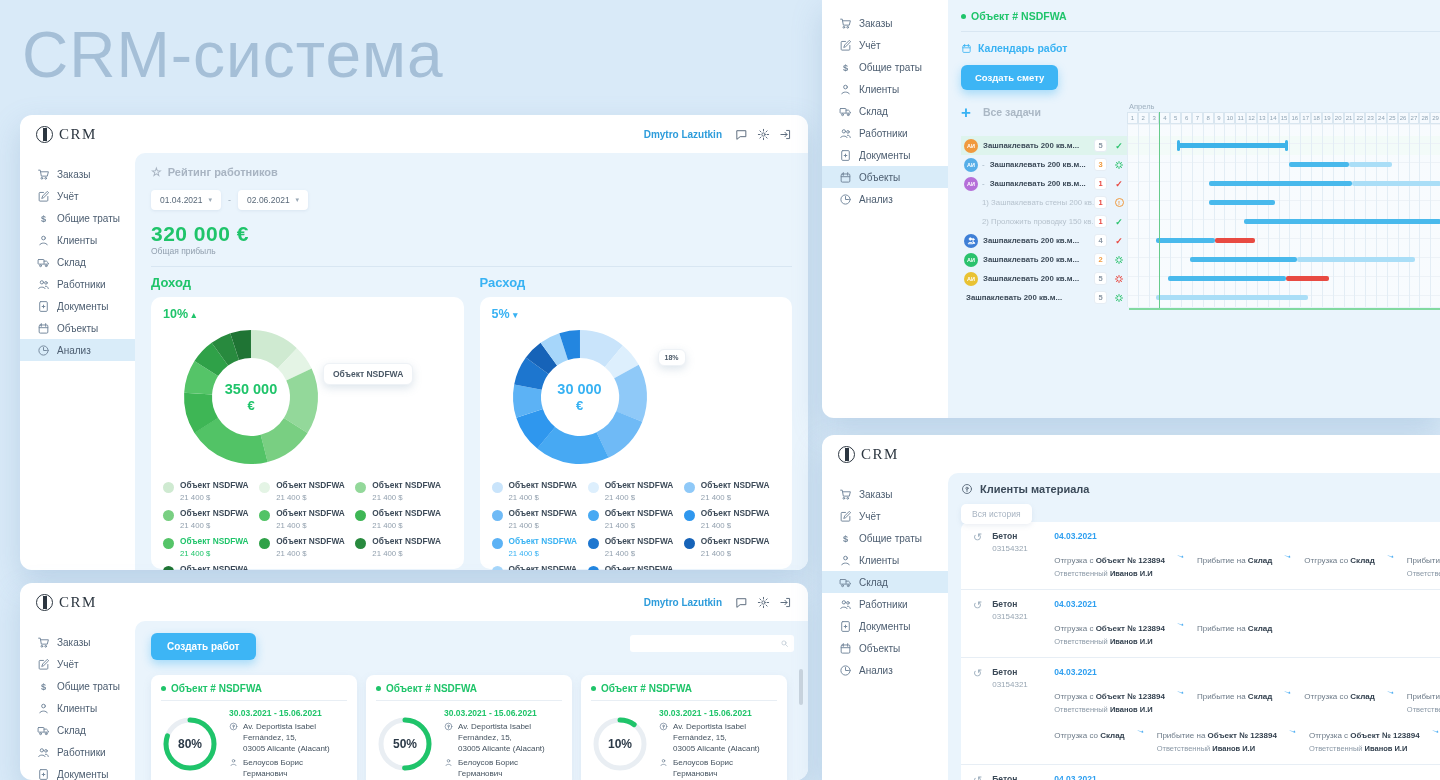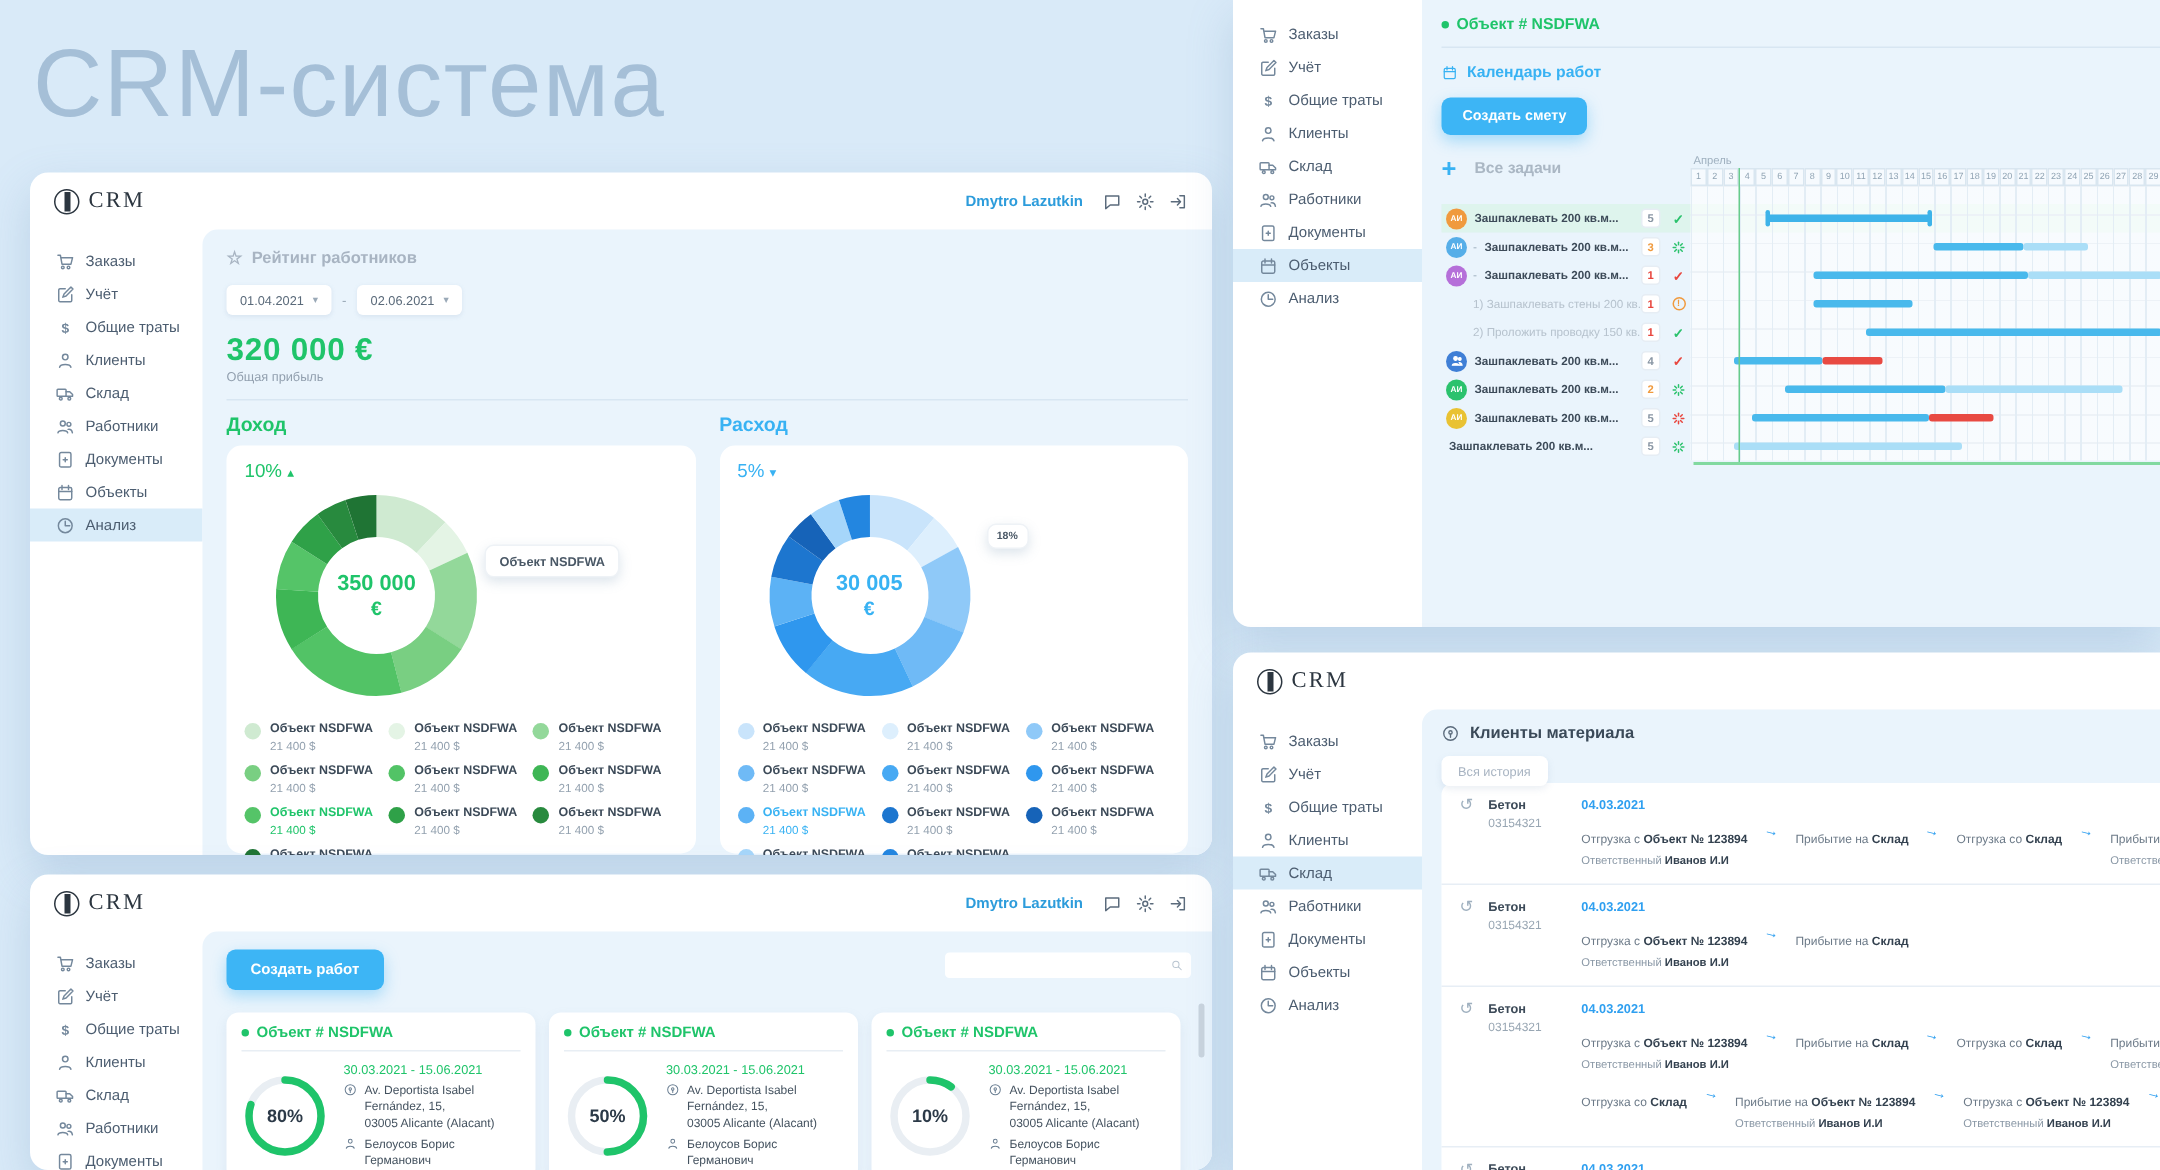--- a/index.html
+++ b/index.html
@@ -48,21 +48,21 @@
   .date-sep{font-size:9px;color:#9aa9b7;}
   .total{margin-top:12px;font-size:21px;font-weight:bold;color:var(--green);letter-spacing:.5px;}
   .total-sub{font-size:8.5px;color:#919fae;margin-top:0;}
   .divider{height:1px;background:#d8e6f2;margin:10px 0 8px;}
   .charts{display:flex;gap:16px;}
   .chart-col{flex:1;min-width:0;}
   .chart-title{font-size:13px;font-weight:bold;margin-bottom:7px;}
   .chart-title.income{color:var(--green);}
   .chart-title.expense{color:var(--blue);}
   .chart-card{background:#fff;border-radius:10px;padding:10px 12px;height:272px;position:relative;}
-  .trend{font-size:12.5px;font-weight:normal;}
+  .trend{font-size:12.5px;font-weight:bold;}
   .trend .arr{font-size:9px;}
   .donut-wrap{position:relative;width:148px;height:148px;margin:2px 0 0 14px;}
   .donut-center{position:absolute;inset:0;display:flex;flex-direction:column;align-items:center;justify-content:center;font-weight:bold;}
   .donut-center .val{font-size:14.5px;}
   .donut-center .cur{font-size:13px;margin-top:1px;}
   .income-c{color:var(--green);} .expense-c{color:var(--blue);}
   .tooltip{position:absolute;background:#fff;border:1px solid #eef2f6;border-radius:6px;box-shadow:0 3px 8px rgba(120,150,180,.25);font-weight:bold;color:#4a5866;white-space:nowrap;}
   .tooltip.big{left:146px;top:40px;font-size:8.5px;padding:5px 9px;}
   .tooltip.small{left:152px;top:26px;font-size:7px;padding:4px 6px;}
   .legend{display:grid;grid-template-columns:1fr 1fr 1fr;row-gap:7px;margin-top:10px;}
@@ -80,21 +80,21 @@
   .search-box svg{width:9px;height:9px;color:#b8c4d0;}
   .cards-row{display:flex;gap:9px;margin-top:15px;}
   .obj-card{background:#fff;border-radius:8px;padding:8px 10px;width:206px;flex-shrink:0;box-shadow:0 3px 8px rgba(120,150,180,.12);cursor:pointer;}
   .obj-title{font-size:10px;font-weight:bold;color:var(--green);display:flex;align-items:center;gap:5px;}
   .obj-title .dot{width:5px;height:5px;border-radius:50%;background:var(--green);}
   .obj-div{height:1px;background:#e8eef4;margin:6px 0 7px;}
   .obj-flex{display:flex;gap:10px;align-items:center;}
   .ring-wrap{position:relative;width:58px;height:58px;flex-shrink:0;}
   .ring-pct{position:absolute;inset:0;display:flex;align-items:center;justify-content:center;font-size:12px;font-weight:bold;color:#2c3a48;}
   .obj-info{font-size:8px;color:#44525f;line-height:1.35;min-width:0;}
-  .obj-dates{color:var(--green);font-weight:normal;font-size:8.5px;margin-bottom:0;}
+  .obj-dates{color:var(--green);font-weight:bold;font-size:8.5px;margin-bottom:0;}
   .obj-line{display:flex;gap:5px;margin-top:3px;}
   .obj-line .oicon{color:#6b7f93;flex-shrink:0;width:9px;height:9px;}
   .obj-line .oicon svg{width:9px;height:9px;}
   .scroll-thumb{position:absolute;right:5px;top:48px;width:4px;height:36px;background:#c9d4de;border-radius:2px;}
   
   #panel-detail .main{border-radius:0;padding:10px 0 0 13px;}
   .dobj-title{display:flex;align-items:center;gap:5px;font-size:10.5px;font-weight:bold;color:var(--green);}
   .dobj-title .dot{width:5px;height:5px;border-radius:50%;background:var(--green);}
   .ddiv{height:1px;background:#d8e6f2;margin:9px 0 0;}
   .cal-link{display:flex;align-items:center;gap:6px;margin-top:10px;font-size:10.5px;font-weight:bold;color:var(--blue);cursor:pointer;}
@@ -407,21 +407,21 @@
                   <circle cx="74" cy="74" r="53" fill="none" stroke="#6fbaf6" stroke-width="28" stroke-dasharray="39.96105855366217 333.0088212805181" transform="rotate(21.600000000000005 74 74)"></circle>
                   <circle cx="74" cy="74" r="53" fill="none" stroke="#47a9f3" stroke-width="28" stroke-dasharray="59.941587830493255 333.0088212805181" transform="rotate(64.8 74 74)"></circle>
                   <circle cx="74" cy="74" r="53" fill="none" stroke="#2f97ee" stroke-width="28" stroke-dasharray="29.970793915246627 333.0088212805181" transform="rotate(129.6 74 74)"></circle>
                   <circle cx="74" cy="74" r="53" fill="none" stroke="#5cb2f5" stroke-width="28" stroke-dasharray="26.640705702441448 333.0088212805181" transform="rotate(162 74 74)"></circle>
                   <circle cx="74" cy="74" r="53" fill="none" stroke="#1d76cf" stroke-width="28" stroke-dasharray="23.310617489636268 333.0088212805181" transform="rotate(190.8 74 74)"></circle>
                   <circle cx="74" cy="74" r="53" fill="none" stroke="#1663b8" stroke-width="28" stroke-dasharray="16.650441064025905 333.0088212805181" transform="rotate(216 74 74)"></circle>
                   <circle cx="74" cy="74" r="53" fill="none" stroke="#a6d6fa" stroke-width="28" stroke-dasharray="16.650441064025905 333.0088212805181" transform="rotate(234 74 74)"></circle>
                   <circle cx="74" cy="74" r="53" fill="none" stroke="#2386e0" stroke-width="28" stroke-dasharray="16.650441064025905 333.0088212805181" transform="rotate(252 74 74)"></circle>
                 </svg>
               <div class="donut-center expense-c">
-                <span class="val">30 005</span>
+                <span class="val">30 000</span>
                 <span class="cur">€</span>
               </div>
               <div class="tooltip small">18%</div>
             </div>
             <div class="legend" id="expense-legend">
                 <div class="leg-item">
                   <span class="leg-dot" style="background: rgb(201, 228, 251);"></span>
                   <span>
                     <div class="leg-label">Объект NSDFWA</div>
                     <div class="leg-val">21 400 $</div>

